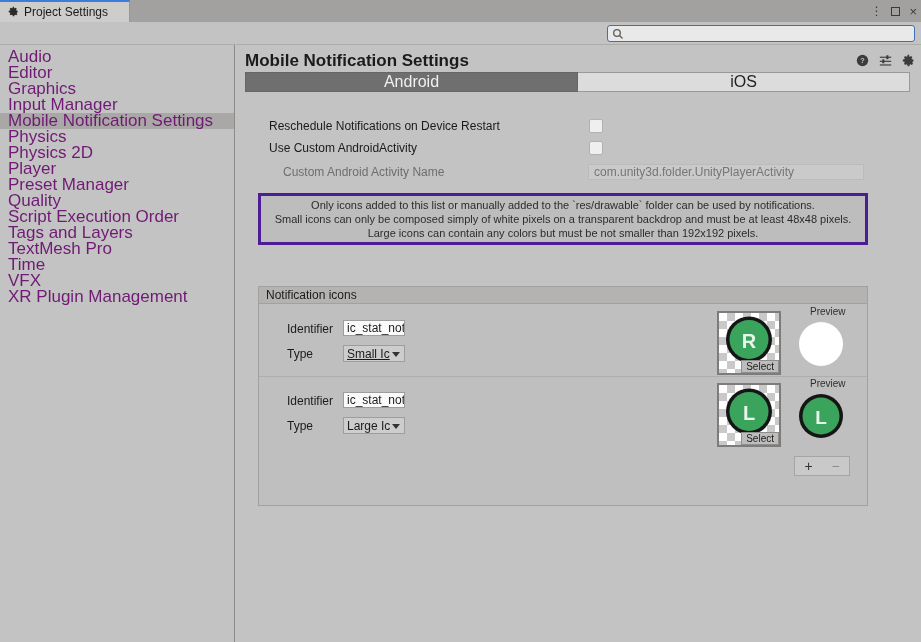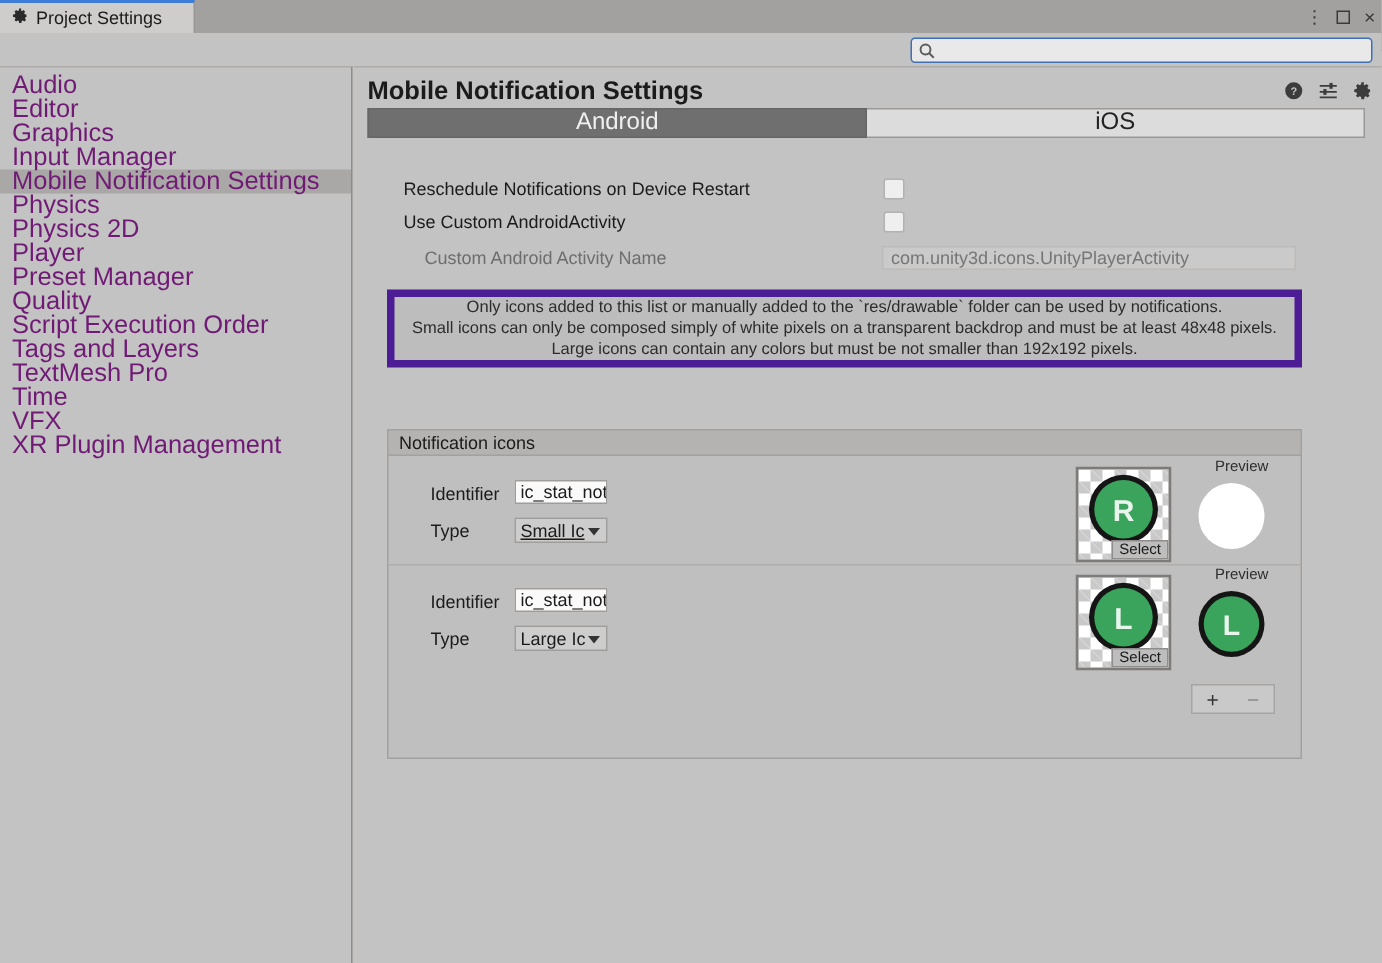--- a/index.html
+++ b/index.html
@@ -140,21 +140,21 @@
     box-sizing: border-box;
     display: flex; align-items: center;
     padding-left: 5px;
     font-size: 12px; color: #767676;
   }
 
   
   .helpbox {
     position: absolute; left: 22px; top: 148px; width: 610px; height: 52px;
     background: #bdbdbd;
-    border: 5px solid #4c1d95;
+    border: 3px solid #4c1d95;
     box-sizing: border-box;
     display: flex; flex-direction: column; align-items: center; justify-content: center;
     gap: 1px;
   }
   .helpbox div { font-size: 11px; color: #2c2c2c; line-height: 13px; white-space: nowrap; }
 
   
   .group-header {
     position: absolute; left: 22px; top: 241px; width: 610px; height: 18px;
     background: #b5b3b1;
@@ -331,21 +331,21 @@
     <div class="checkbox"></div>
   </div>
 
   <div class="row" style="top:94px;">
     <div class="row-label">Use Custom AndroidActivity</div>
     <div class="checkbox"></div>
   </div>
 
   <div class="row" style="top:118px;">
     <div class="row-label indent">Custom Android Activity Name</div>
-    <div class="textfield-disabled">com.unity3d.icons.UnityPlayerActivity</div>
+    <div class="textfield-disabled">com.unity3d.folder.UnityPlayerActivity</div>
   </div>
 
   <div class="helpbox">
     <div>Only icons added to this list or manually added to the `res/drawable` folder can be used by notifications.</div>
     <div>Small icons can only be  composed simply of white pixels on a transparent backdrop and must be at least 48x48 pixels.</div>
     <div>Large icons can contain any colors but must be not smaller than 192x192 pixels.</div>
   </div>
 
   <div class="group-header">Notification icons</div>
 

